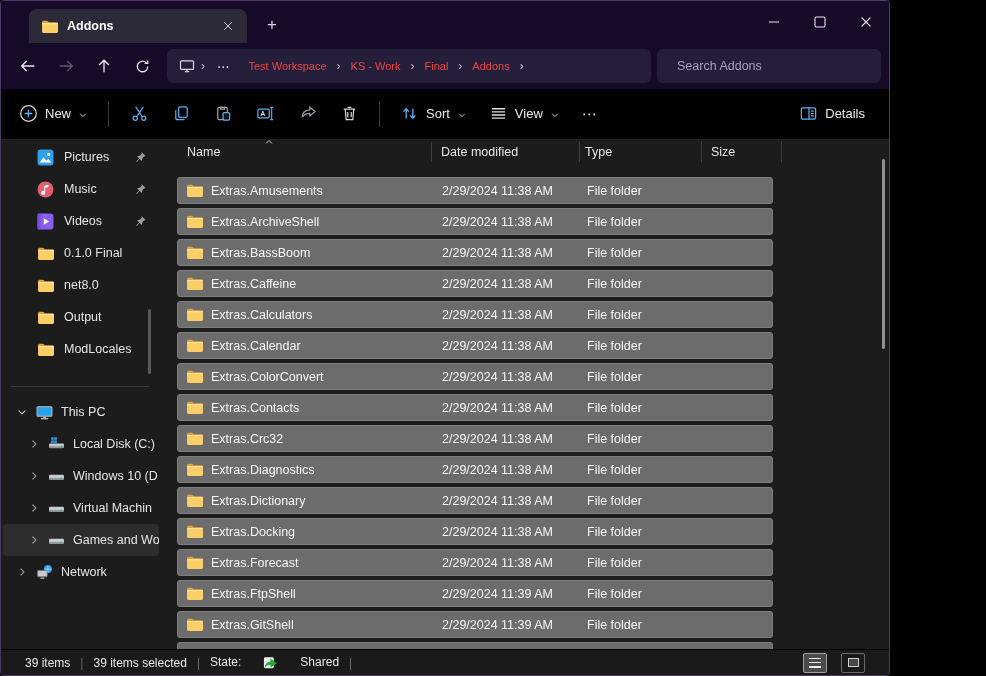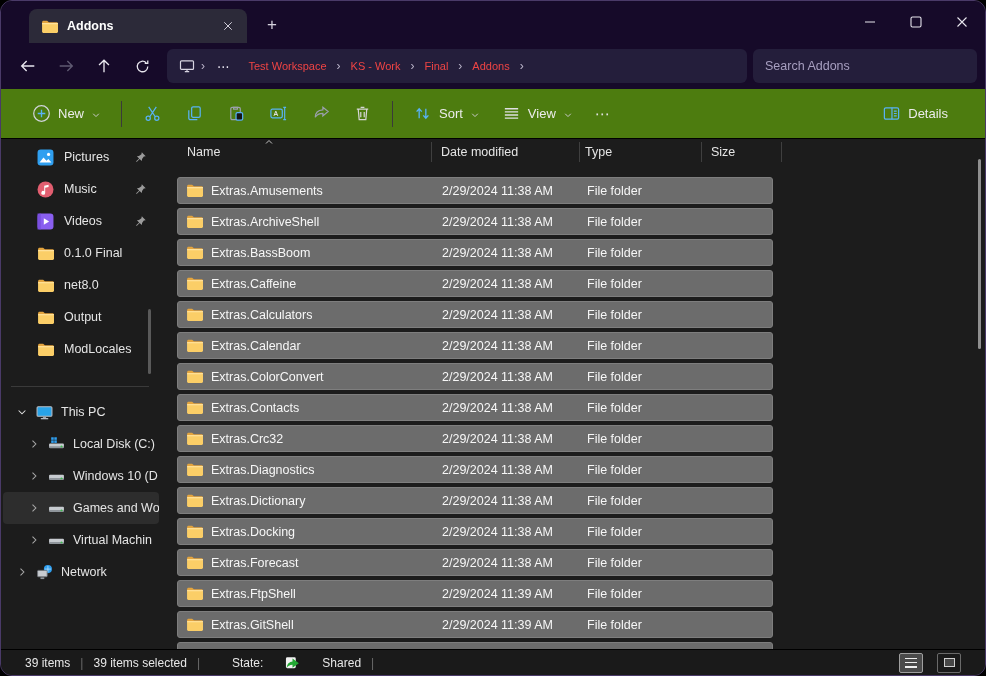--- a/index.html
+++ b/index.html
@@ -1,18 +1,18 @@
 <!DOCTYPE html>
 <html><head>
 <meta charset="utf-8">
 <style>
   * { box-sizing: border-box; margin: 0; padding: 0; }
   html,body { background:#000; width:986px; height:676px; overflow:hidden;
     font-family:"Liberation Sans", sans-serif; }
-  .window { width:986px; height:676px; border-radius:12px; overflow:hidden;
+  .window { width:890px; height:676px; border-radius:4px; overflow:hidden;
     border:1px solid #4a3a68; background:#1c1c1c; display:flex; flex-direction:column; }
 
   
   .titlebar { height:42px; background:#160a29; display:flex; align-items:flex-end; flex:none; }
   .tab { margin-left:28px; width:218px; height:34px; background:#2c2a39;
     border-radius:8px 8px 0 0; display:flex; align-items:center; padding:0 8px 0 12px; gap:9px; }
   .tab-title { flex:1; color:#fff; font-size:12.5px; font-weight:bold; }
   .tab-close { width:22px; height:22px; display:flex; align-items:center; justify-content:center;
     border-radius:4px; cursor:default; }
   .newtab { width:30px; height:28px; margin:0 0 4px 10px; display:flex; align-items:center;
@@ -25,28 +25,28 @@
   .navbar { height:46px; background:#160a29; display:flex; align-items:center;
     padding:0 8px; flex:none; }
   .nav-btn { width:38px; height:34px; display:flex; align-items:center; justify-content:center;
     border-radius:5px; }
   .addressbar { flex:1; height:34px; background:#241e3b; border-radius:6px; margin:0 6px;
     display:flex; align-items:center; padding:0 12px; gap:4px; }
   .crumb { color:#ef4444; font-size:11px; padding:3px 8px; border-radius:4px; white-space:nowrap; }
   .crumb-chev { color:#b9b3c9; font-size:12px; padding:0 2px; }
   .crumb-overflow { color:#e9e6f2; font-size:12.5px; padding:0 6px; letter-spacing:1px; }
   .searchbox { width:224px; height:34px; background:#241e3b; border-radius:6px;
-    display:flex; align-items:center; padding:0 12px; }
+    display:flex; align-items:center; padding:0 20px; }
   .searchbox input { background:transparent; border:none; outline:none; color:#cfc9e0;
     font-size:12.5px; width:100%; font-family:"Liberation Sans", sans-serif; }
   .searchbox input::placeholder { color:#a79fc0; opacity:1; }
 
   
-  .toolbar { height:50px; background:#4d7c0f; display:flex; align-items:center;
-    padding:0 21px; gap:2px; border-bottom:1px solid #000; flex:none; }
+  .toolbar { height:50px; background:#000000; display:flex; align-items:center;
+    padding:0 8px; gap:2px; border-bottom:1px solid #000; flex:none; }
   .tool-btn { height:36px; display:flex; align-items:center; justify-content:center;
     gap:7px; padding:0 10px; border-radius:4px; color:#ececec; font-size:13px; }
   .tool-ic { width:40px; padding:0; }
   .tool-div { width:1px; height:26px; background:#3a3a3a; margin:0 8px; flex:none; }
   .chev-sm { display:flex; margin-top:2px; }
   .more-btn { font-size:15px; color:#e0e0e0; letter-spacing:1px; }
 
   
   .main { flex:1; display:flex; position:relative; background:#1c1c1c; overflow:hidden; }
 
@@ -76,21 +76,21 @@
   .cell.name { margin-left:8px; }
   .cell.date { position:absolute; left:264px; }
   .cell.type { position:absolute; left:409px; }
   .main-scroll { position:absolute; right:4px; top:20px; width:3px; height:190px;
     background:#8f8f8f; border-radius:2px; }
 
   
   .statusbar { height:26px; background:#1a1a1a; border-top:1px solid #000; flex:none;
     display:flex; align-items:center; padding:0 24px; gap:10px; color:#e8e8e8; font-size:12px; }
   .sb-div { color:#6a6a6a; }
-  .sb-state { display:flex; align-items:center; gap:22px;margin-left:22px; }
+  .sb-state { display:flex; align-items:flex-start; gap:22px; }
   .sb-spacer { flex:1; }
   .view-toggle { width:24px; height:20px; border:1px solid #6a6a6a; border-radius:2px;
     display:flex; align-items:center; justify-content:center; margin-left:4px; }
   .view-toggle.active { background:#4a4a4a; border-color:#9f9f9f; }
   .vt-lines { width:12px; height:10px; display:flex; flex-direction:column; justify-content:space-between; }
   .vt-lines i { display:block; height:1.6px; background:#eee; }
   .vt-square { width:11px; height:9px; border:1.4px solid #cfcfcf; background:#fff3; }
 
   .icon { display:inline-flex; align-items:center; justify-content:center; flex:none; }
   .icon svg { display:block; }
@@ -449,50 +449,50 @@
     <span class="icon main-ic">
               <svg viewBox="0 0 16 16" width="17" height="17">
                 <rect x="1" y="6.3" width="14" height="4.6" rx="1" fill="#c7cbd0"></rect>
                 <path d="M1.2 9.3h13.6v1.2a1 1 0 0 1-1 .9H2.2a1 1 0 0 1-1-.9z" fill="#8f959b"></path>
                 <circle cx="12.7" cy="9.8" r=".9" fill="#39c24a"></circle>
               </svg>
             </span>
     <span class="side-label">Windows 10 (D</span>
   </div>
 
+  <div class="tree-item lvl1">
+    <span class="chev icon">
+              <svg viewBox="0 0 16 16" width="12" height="12">
+                <path d="M6 3.5L10.5 8 6 12.5" fill="none" stroke="#a9a9a9" stroke-width="1.4"></path>
+              </svg>
+            </span>
+    <span class="icon main-ic">
+              <svg viewBox="0 0 16 16" width="17" height="17">
+                <rect x="1" y="6.3" width="14" height="4.6" rx="1" fill="#c7cbd0"></rect>
+                <path d="M1.2 9.3h13.6v1.2a1 1 0 0 1-1 .9H2.2a1 1 0 0 1-1-.9z" fill="#8f959b"></path>
+                <circle cx="12.7" cy="9.8" r=".9" fill="#39c24a"></circle>
+              </svg>
+            </span>
+    <span class="side-label">Virtual Machin</span>
+  </div>
+
   <div class="tree-item lvl1 selected">
     <span class="chev icon">
               <svg viewBox="0 0 16 16" width="12" height="12">
                 <path d="M6 3.5L10.5 8 6 12.5" fill="none" stroke="#a9a9a9" stroke-width="1.4"></path>
               </svg>
             </span>
     <span class="icon main-ic">
               <svg viewBox="0 0 16 16" width="17" height="17">
                 <rect x="1" y="6.3" width="14" height="4.6" rx="1" fill="#c7cbd0"></rect>
                 <path d="M1.2 9.3h13.6v1.2a1 1 0 0 1-1 .9H2.2a1 1 0 0 1-1-.9z" fill="#8f959b"></path>
                 <circle cx="12.7" cy="9.8" r=".9" fill="#39c24a"></circle>
               </svg>
             </span>
     <span class="side-label">Games and Wo</span>
-  </div>
-
-  <div class="tree-item lvl1">
-    <span class="chev icon">
-              <svg viewBox="0 0 16 16" width="12" height="12">
-                <path d="M6 3.5L10.5 8 6 12.5" fill="none" stroke="#a9a9a9" stroke-width="1.4"></path>
-              </svg>
-            </span>
-    <span class="icon main-ic">
-              <svg viewBox="0 0 16 16" width="17" height="17">
-                <rect x="1" y="6.3" width="14" height="4.6" rx="1" fill="#c7cbd0"></rect>
-                <path d="M1.2 9.3h13.6v1.2a1 1 0 0 1-1 .9H2.2a1 1 0 0 1-1-.9z" fill="#8f959b"></path>
-                <circle cx="12.7" cy="9.8" r=".9" fill="#39c24a"></circle>
-              </svg>
-            </span>
-    <span class="side-label">Virtual Machin</span>
   </div>
 
   <div class="tree-item">
     <span class="chev icon">
               <svg viewBox="0 0 16 16" width="12" height="12">
                 <path d="M6 3.5L10.5 8 6 12.5" fill="none" stroke="#a9a9a9" stroke-width="1.4"></path>
               </svg>
             </span>
     <span class="icon main-ic">
               <svg viewBox="0 0 16 16" width="17" height="17">

